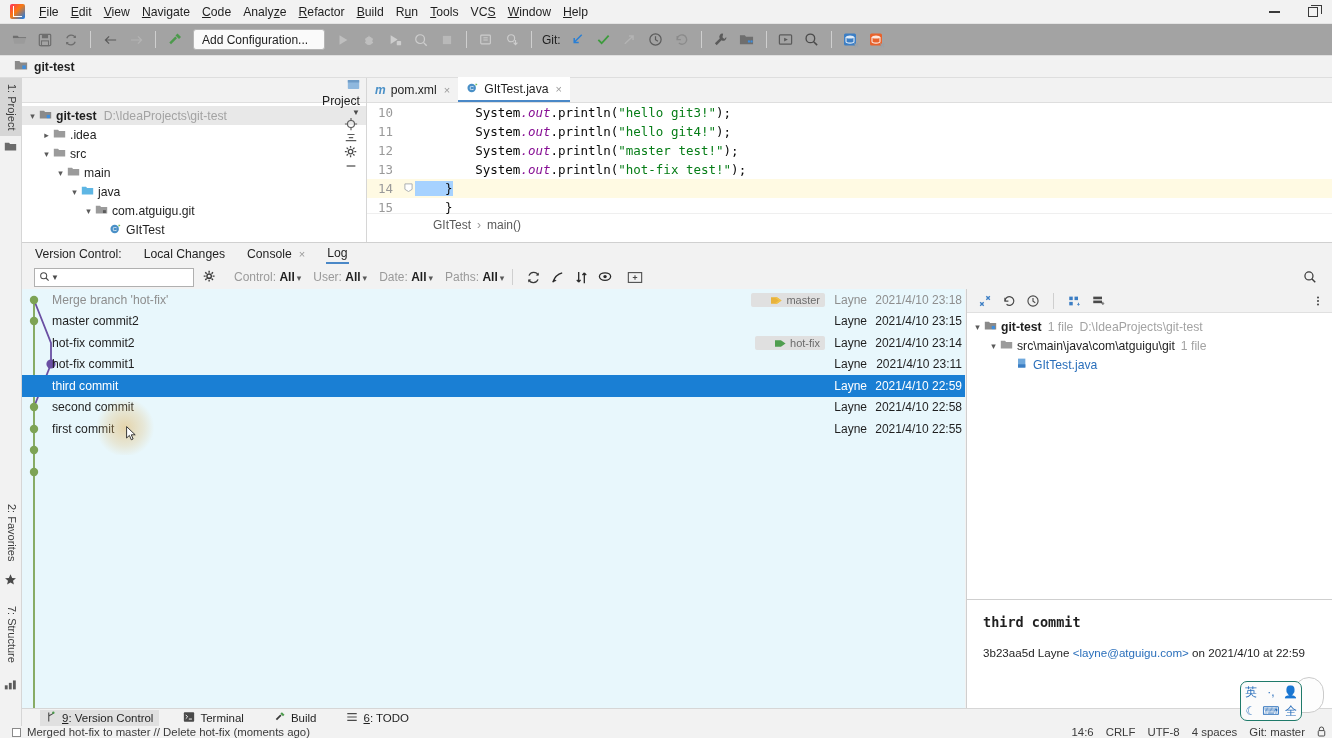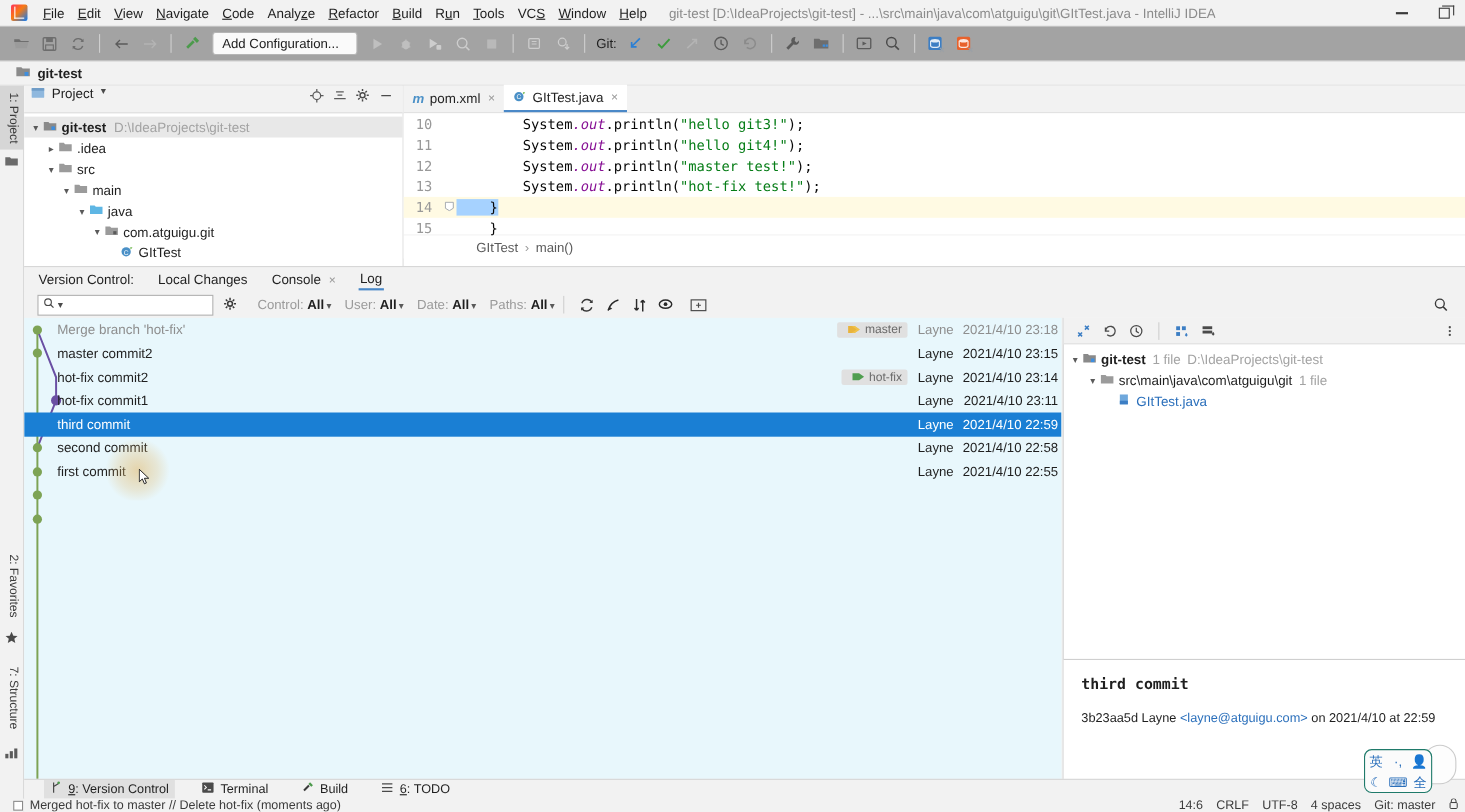--- a/index.html
+++ b/index.html
@@ -86,22 +86,22 @@
   }
   .vtab.active { background:#d6d6d6; }
   .vtab-ico { position:absolute; left:4px; width:14px; height:14px; }
 
   
   .project-panel {
     position:absolute; left:22px; top:78px; width:345px; height:164px;
     background:#ffffff; border-right:1px solid #d6d6d6;
   }
   .panel-head {
-    height:25px; background:#f2f2f2; display:flex; align-items:flex-start;
-    padding:0 6px; border-bottom:1px solid #dedede;
+    height:25px; background:#f2f2f2; display:flex; align-items:flex-end;
+    padding:0 6px; border-bottom:1px solid #dedede;flex-direction:column;
   }
   .panel-head .ph-title { font-size:12.2px; color:#1f1f1f; margin-left:6px; }
   .ph-spacer { flex:1; }
   .ph-ico { width:18px; height:18px; margin-left:3px; display:flex;
             align-items:center; justify-content:center; }
   .tree { padding-top:3px; font-size:12.2px; }
   .tree-row { height:19px; display:flex; align-items:center; white-space:nowrap;
               padding-left:4px; }
   .tree-row.sel { background:#e8e8e8; }
   .chev { width:13px; display:inline-block; text-align:center; color:#5a5a5a;
@@ -166,22 +166,22 @@
     position:absolute; left:0; top:0; width:943px; height:420px;
     background:#e8f7fc; overflow:hidden;
   }
   .commit-row { position:relative; height:21.5px; display:flex; align-items:center;
                 font-size:12.2px; white-space:nowrap; }
   .commit-row.sel { background:#1a7fd4; color:#ffffff; }
   .c-subject { position:absolute; left:30px; }
   .c-subject.dim { color:#8e8e8e; }
   .c-refs { position:absolute; right:140px; display:flex; align-items:center;
             justify-content:flex-end; }
-  .ref-chip { display:inline-flex; align-items:center; background:#e0e0e0;
-              border-radius:2px; padding:1px 5px 1px 9px; font-size:11px;
+  .ref-chip { display:inline-flex; align-items:flex-end; background:#e0e0e0;
+              border-radius:2px; padding:1px 5px 1px 19px; font-size:11px;
               color:#6b6b6b; }
   .c-author { position:absolute; right:98px; font-size:12px; }
   .c-date  { position:absolute; right:3px; font-size:12px; }
   .c-author.dim, .c-date.dim { color:#8e8e8e; }
   svg.graph { position:absolute; left:0; top:0; width:60px; height:420px; }
 
   .vcs-right {
     position:absolute; left:944px; top:0; width:366px; height:420px;
     background:#ffffff; border-left:1px solid #cfcfcf;
   }
@@ -257,21 +257,20 @@
         <div class="menu-item"><u>C</u>ode</div>
         <div class="menu-item">Analy<u>z</u>e</div>
         <div class="menu-item"><u>R</u>efactor</div>
         <div class="menu-item"><u>B</u>uild</div>
         <div class="menu-item">R<u>u</u>n</div>
         <div class="menu-item"><u>T</u>ools</div>
         <div class="menu-item">VC<u>S</u></div>
         <div class="menu-item"><u>W</u>indow</div>
         <div class="menu-item"><u>H</u>elp</div>
       </div>
-    <div class="win-title">git-test [D:\IdeaProjects\git-test] - ...\src\main\java\com\atguigu\git\GItTest.java - IntelliJ IDEA</div>
     <div class="win-ctrl win-min">
       <i class="min-glyph"></i>
     </div>
     <div class="win-ctrl win-max">
       <i class="max-glyph"></i>
     </div>
   </div>
 
   <div class="toolbar">
     <div style="width:6px"></div>

